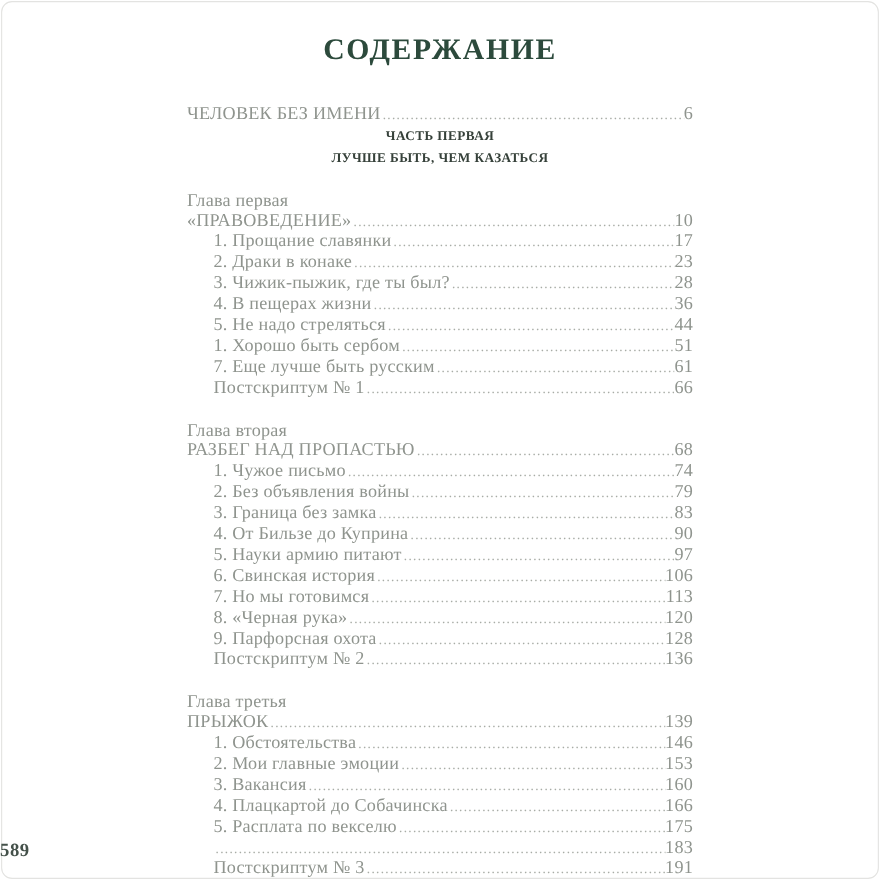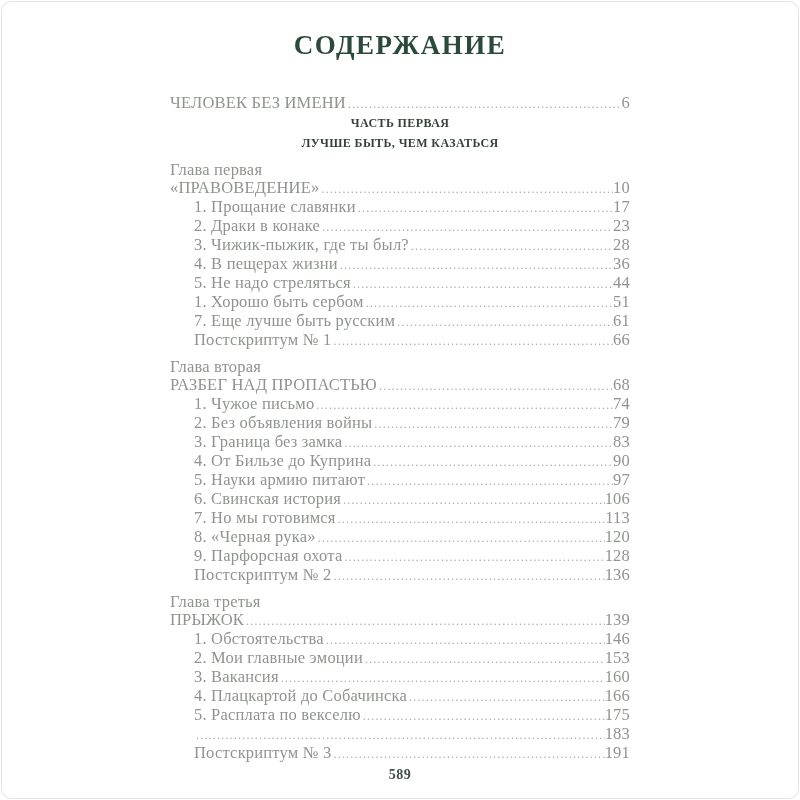--- a/index.html
+++ b/index.html
@@ -36,27 +36,27 @@
     content:"........................................................................................................................................................................";
   }
   .row .p{white-space:nowrap;}
   .indent{padding-left:24px;justify-content:flex-end;}
   .front-item{}
   .part-heading{
     text-align:center;font-weight:700;color:#36413a;
     font-size:12px;line-height:20px;letter-spacing:0.4px;
     margin:0 0 5px 0;
   }
-  .chapter{margin-top:8px;}
+  .chapter{margin-top:20px;}
   .chapter-label{
     font-size:16.5px;line-height:18px;color:#8f948e;letter-spacing:0.2px;
   }
   .footer-num{
     position:absolute;left:0;bottom:17px;width:100%;
-    text-align:center;font-size:14px;font-weight:700;color:#44514a;
+    font-size:17px;font-weight:700;color:#44514a;
     letter-spacing:0.5px;
   }
 </style>
 </head>
 <body>
 
 <div class="frame"></div>
 
 <div class="page">
 

